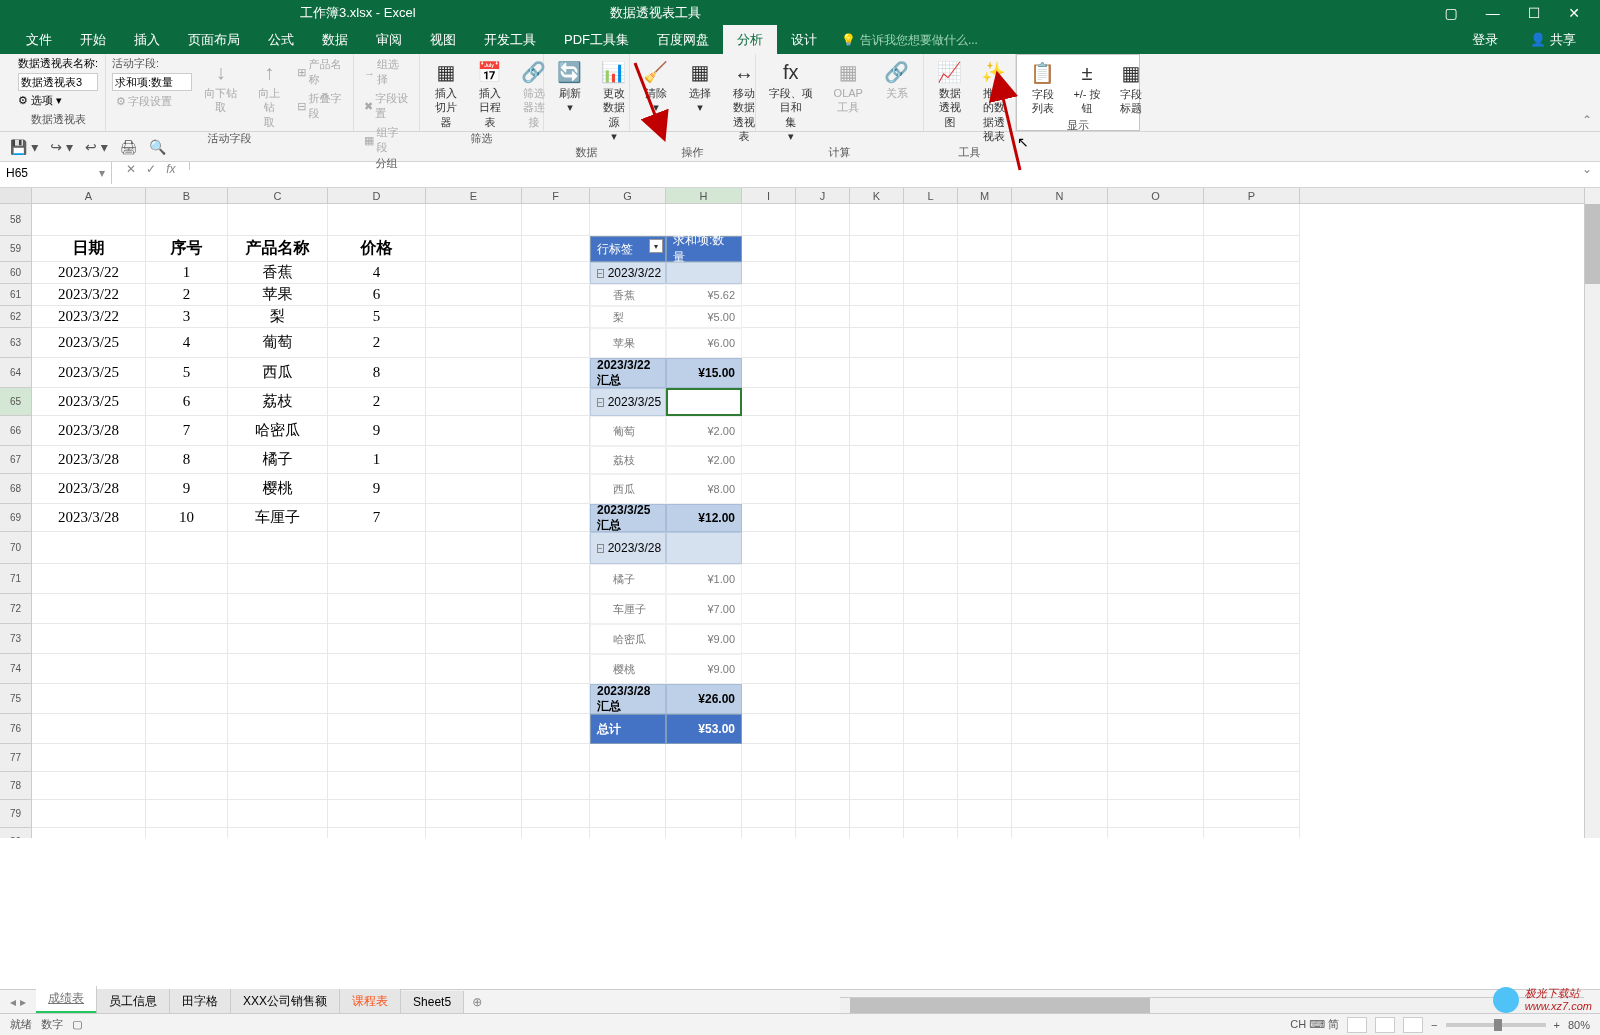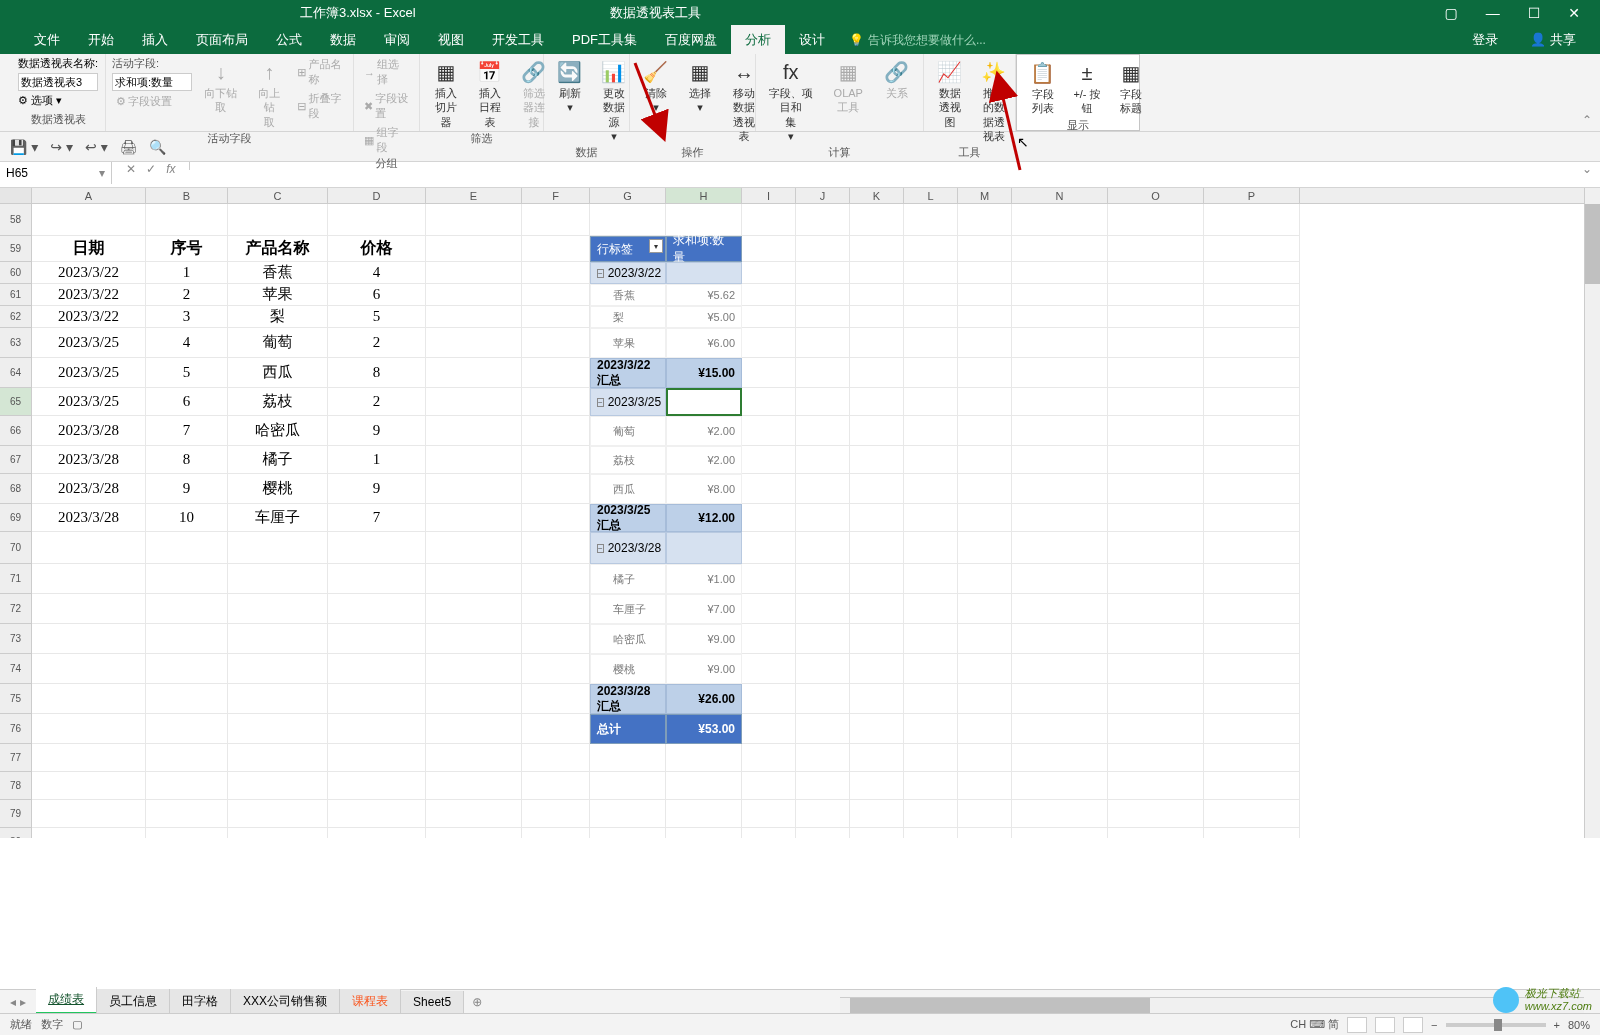--- a/index.html
+++ b/index.html
@@ -2,21 +2,21 @@
 <html><head>
 <meta charset="utf-8">
 <style>
 * { box-sizing: border-box; margin: 0; padding: 0; }
 body { font-family: "Microsoft YaHei", sans-serif; font-size: 12px; background: #fff; width: 1600px; height: 1035px; overflow: hidden; position: relative; }
 .titlebar { background: #0c6b3e; height: 26px; display: flex; align-items: center; color: #fff; }
 .titlebar .title { position: absolute; left: 300px; font-size: 13px; }
 .titlebar .pivot-tool { position: absolute; left: 592px; background: #0c6b3e; padding: 4px 18px; font-size: 13px; }
 .titlebar .win-controls { margin-left: auto; display: flex; gap: 8px; padding-right: 10px; }
 .titlebar .win-controls span { padding: 4px 10px; font-size: 14px; }
-.menubar { background: #0c6b3e; height: 28px; display: flex; align-items: center; color: #fff; padding-left: 20px; }
+.menubar { background: #0c6b3e; height: 28px; display: flex; align-items: center; color: #fff; padding-left: 12px; }
 .menubar .tab { padding: 6px 14px; font-size: 13px; cursor: pointer; }
 .menubar .tab.active { background: #f3f3f3; color: #0c6b3e; }
 .menubar .tell-me { color: #9fd4b8; margin-left: 10px; font-size: 12px; display:flex; align-items:center; gap:4px;}
 .menubar .right { margin-left: auto; display: flex; gap: 4px; padding-right: 10px; }
 .ribbon { background: #f3f3f3; height: 78px; display: flex; border-bottom: 1px solid #d4d4d4; position: relative; }
 .ribbon-group { border-right: 1px solid #e0e0e0; padding: 2px 6px; display: flex; flex-direction: column; justify-content: space-between; }
 .ribbon-group .label { text-align: center; font-size: 11px; color: #555; padding-bottom: 2px; }
 .ribbon-content { display: flex; align-items: flex-start; gap: 4px; flex: 1; }
 .rc-btn { display: flex; flex-direction: column; align-items: center; justify-content: center; padding: 2px 6px; font-size: 11px; color: #333; cursor: pointer; text-align: center; line-height: 1.3; }
 .rc-btn.disabled { color: #aaa; }
@@ -47,35 +47,35 @@
 .pivot-val{background:#fff;border:1px solid #f0f0f0;font-size:11px;color:#7a7a7a;text-align:right;padding-right:6px;justify-content:flex-end;}
 .pivot-subtotal{background:#bdd0e8;border:1px solid #a6bcd9;font-size:12px;padding:0 6px;font-weight:bold;}
 .pivot-subtotal.val{text-align:right;justify-content:flex-end;padding-right:6px;}
 .pivot-grandtotal{background:#4472C4;color:#fff;font-size:12px;padding:0 6px;font-weight:bold;border:1px solid #7f9db9;}
 .pivot-grandtotal.val{text-align:right;justify-content:flex-end;padding-right:6px;}
 .selected-cell{border:2px solid #2e7d32 !important;background:#fff;}
 .filter-btn{position:absolute;right:2px;top:2px;width:14px;height:14px;background:#fff;border:1px solid #999;display:flex;align-items:center;justify-content:center;font-size:8px;color:#333;}
 .sheet-tabs{position:absolute;bottom:22px;left:0;right:0;height:24px;background:#f3f3f3;display:flex;align-items:center;border-top:1px solid #ccc;}
 .sheet-tabs .nav{display:flex;gap:4px;padding:0 10px;color:#888;}
 .sheet-tabs .tab{padding:4px 12px;border-right:1px solid #ccc;font-size:12px;background:#e6e6e6;cursor:pointer;}
-.sheet-tabs .tab.active{background:#fff;border-bottom:4px solid #22c55e;color:#14532d;text-decoration:underline;}
+.sheet-tabs .tab.active{background:#fff;border-bottom:7px solid #22c55e;color:#737373;text-decoration:underline;}
 .sheet-tabs .tab.colored{color:#fa541c;}
 .sheet-tabs .add{padding:4px 8px;color:#888;}
 .statusbar{position:absolute;bottom:0;left:0;right:0;height:22px;background:#f3f3f3;display:flex;align-items:center;padding:0 10px;font-size:11px;color:#555;justify-content:space-between;border-top:1px solid #ccc;}
 .statusbar .right{display:flex;align-items:center;gap:8px;}
 .view-btn{width:20px;height:16px;border:1px solid #ccc;background:#fff;}
 .zoom-slider{width:100px;height:4px;background:#ccc;position:relative;}
 .zoom-slider .thumb{position:absolute;left:48px;top:-4px;width:8px;height:12px;background:#888;}
 .vscroll{position:absolute;right:0;top:0;width:16px;bottom:0;background:#f0f0f0;border-left:1px solid #ccc;}
 .vscroll .thumb{background:#c0c0c0;height:80px;margin-top:16px;}
 .hscroll{position:absolute;bottom:0;left:840px;right:16px;height:16px;background:#f0f0f0;border-top:1px solid #ccc;}
 .hscroll .thumb{background:#c0c0c0;width:300px;height:100%;margin-left:10px;}
 .arrow{position:absolute;pointer-events:none;}
 .arrow svg{overflow:visible;}
-.watermark{position:absolute;bottom:22px;right:8px;font-size:14px;color:#4d7c0f;font-style:italic;display:flex;gap:6px;}
+.watermark{position:absolute;bottom:22px;right:8px;font-size:14px;color:#b91c1c;font-style:italic;display:flex;gap:6px;}
 .ribbon .highlight-box{background:#fff;border:1px solid #c5c5c5;}
 .ch.active,.rh.active{background:#d4e6d4;}
 .collapse-minus{display:inline-block;width:9px;height:9px;border:1px solid #888;font-size:8px;line-height:7px;text-align:center;margin-right:4px;color:#555;}
 </style>
 </head>
 <body>
 
 <div class="titlebar">
   <span class="title">工作簿3.xlsx - Excel</span>
   <span class="pivot-tool">数据透视表工具</span>

